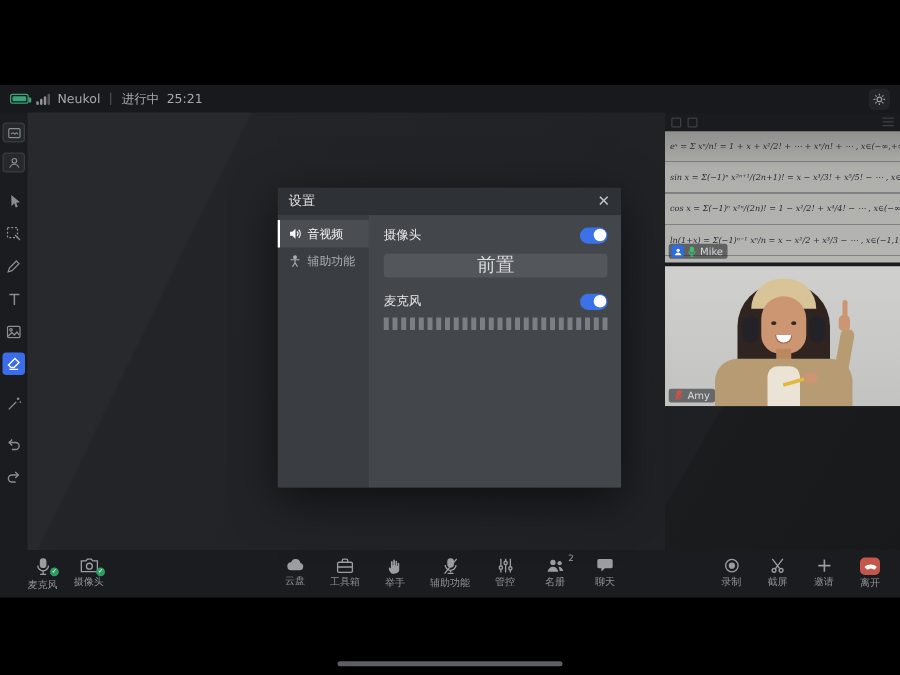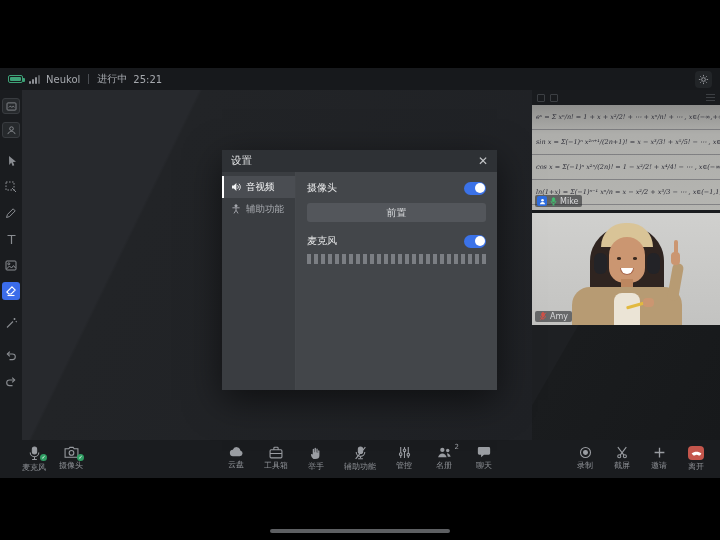--- a/index.html
+++ b/index.html
@@ -84,21 +84,21 @@
   .dlg-side{ width:85px; background:#3a3d41; border-right:1px solid rgba(255,255,255,.06); padding-top:4px; }
   .dlg-tab{ height:22px; display:flex; align-items:center; gap:5px; padding:0 7px; font-size:9.5px;
     color:#aaadb2; cursor:pointer; border-left:2px solid transparent; }
   .dlg-tab.on{ background:#4a4d52; border-left:2px solid #fff; color:#f2f3f4; }
   .dlg-content{ flex:1; background:#43464a; padding:9px 11px; }
   .row{ display:flex; align-items:center; justify-content:space-between; margin-bottom:8px; }
   .lbl{ font-size:10px; color:#e8e9ea; }
   .toggle{ position:relative; width:22px; height:13px; border-radius:7px; background:#3b72e8; cursor:pointer; flex:none; }
   .toggle::after{ content:""; position:absolute; right:1.5px; top:1.5px; width:10px; height:10px; border-radius:50%; background:#fff; }
   .btnrow{ display:flex; gap:8px; margin-bottom:12px; }
-  .cam-btn{ flex:1; height:19px; border:none; border-radius:3px; font-size:10px; cursor:pointer;
+  .cam-btn{ flex:1; height:19px; border:none; border-radius:3px; font-size:15px; cursor:pointer;
     font-family:inherit; background:#53565b; color:#d8dadd; }
   .cam-btn.active{ background:#4273ee; color:#fff; }
   .meter{ display:flex; gap:3px; margin-top:6px; }
   .meter .seg{ width:4px; height:10px; background:#85888d; opacity:.85; }
   
   .btoolbar{ position:absolute; left:0; top:440px; width:720px; height:38px; background:#1a1c1f;
     display:flex; align-items:center; }
   .bt-group{ display:flex; align-items:flex-start; }
   .bt-left{ margin-left:22px; gap:13px; }
   .bt-center{ position:absolute; left:50%; transform:translateX(-50%); gap:16px; }

